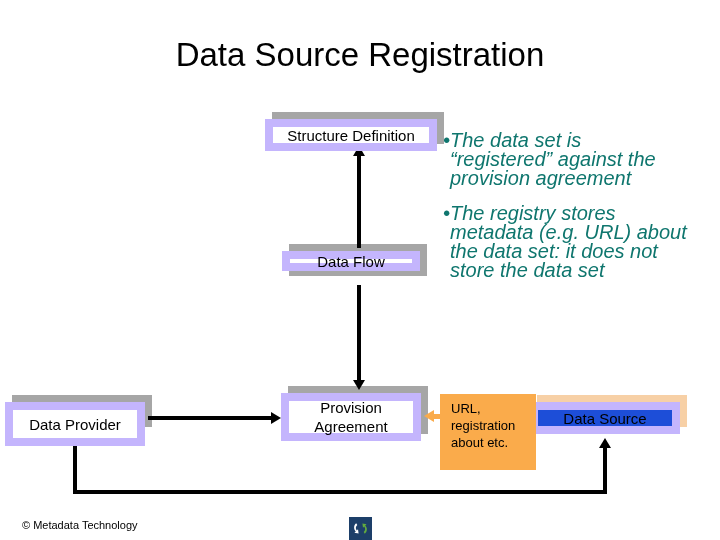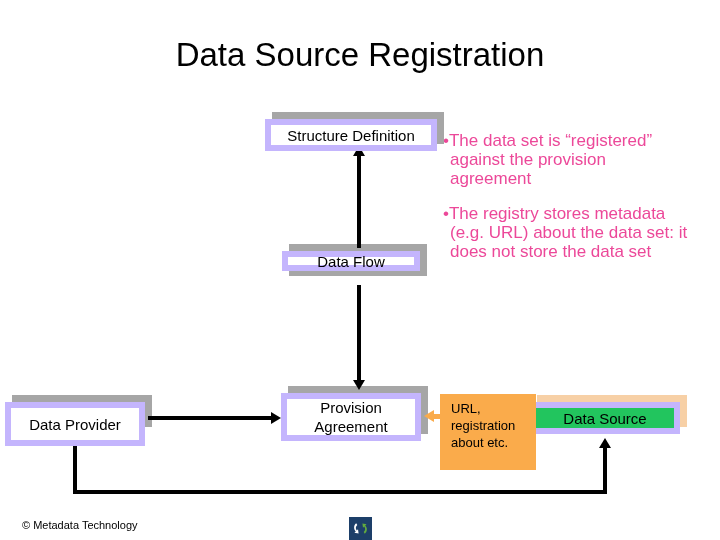--- a/index.html
+++ b/index.html
@@ -32,21 +32,21 @@
     line-height: 42px;
     color: #000000;
     letter-spacing: 0px;
     white-space: nowrap;
   }
 
   
   .nodebox {
     position: absolute;
     box-sizing: border-box;
-    border: 6px solid #c4b5fd;
+    border: 8px solid #c4b5fd;
     background: #ffffff;
     color: #000000;
     display: flex;
     align-items: center;
     justify-content: center;
     text-align: center;
     font-size: 15px;
     line-height: 19px;
     z-index: 5;
   }
@@ -69,21 +69,21 @@
   #sh-data-flow  { left: 289px; top: 244px; width: 138px; height: 32px; }
 
   #box-data-provider { left: 5px; top: 402px; width: 140px; height: 44px; }
   #sh-data-provider  { left: 12px; top: 395px; width: 140px; height: 32px; }
 
   #box-provision-agreement { left: 281px; top: 393px; width: 140px; height: 48px; }
   #sh-provision-agreement  { left: 288px; top: 386px; width: 140px; height: 48px; }
 
   #box-data-source {
     left: 530px; top: 402px; width: 150px; height: 32px;
-    background: #22c55e;
+    background: #1d4ed8;
   }
   #sh-data-source { left: 537px; top: 395px; width: 150px; height: 32px; }
 
   
   #box-url-note {
     position: absolute;
     left: 440px;
     top: 394px;
     width: 96px;
     height: 76px;
@@ -96,23 +96,24 @@
     text-align: left;
     z-index: 6;
   }
 
   
   #bullets {
     position: absolute;
     left: 443px;
     top: 131px;
     width: 245px;
-    font-size: 17px;
+    font-size: 20px;
     line-height: 19px;
-    color: #ec4899;
+    font-style: italic;
+    color: #0f766e;
   }
   #bullets p { margin: 0 0 16px 0; text-indent: -7px; padding-left: 7px; }
   #bullets p:last-child { margin-bottom: 0; }
 
   
   .line { position: absolute; background: #000000; z-index: 3; }
   .line-orange { position: absolute; background: #faab4b; z-index: 4; }
 
   .arrowhead { position: absolute; width: 0; height: 0; z-index: 4; }
   .arrow-up    { border-left: 6px solid transparent; border-right: 6px solid transparent; border-bottom: 10px solid #000000; }

